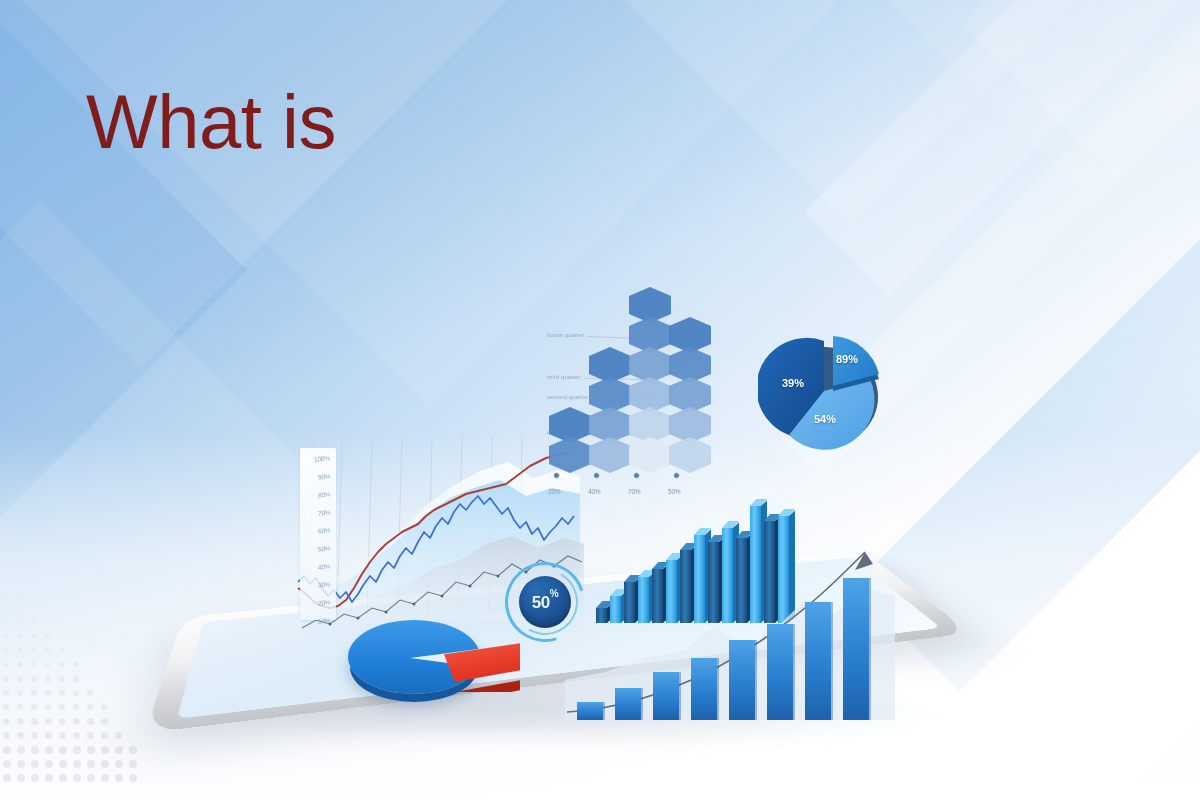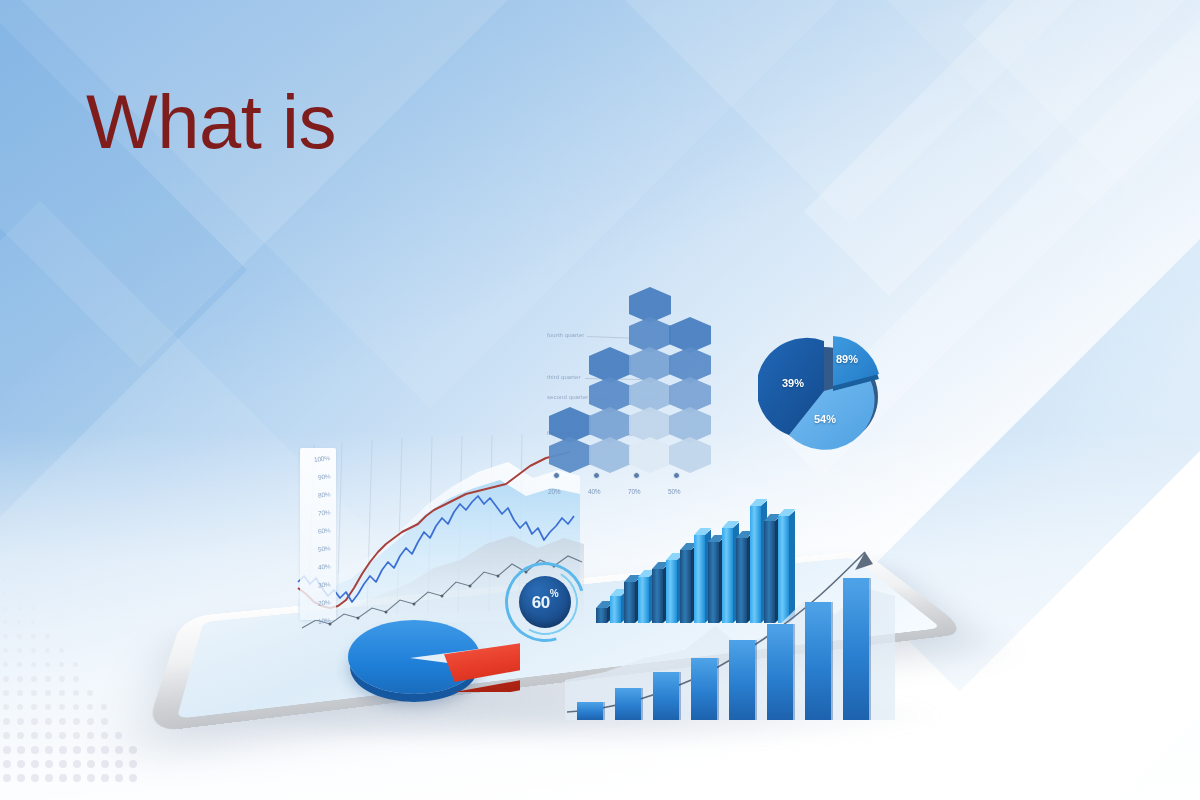--- a/index.html
+++ b/index.html
@@ -755,21 +755,21 @@
       <div class="gbar" style="left:164px; width:26px; height:80px;"></div>
       <div class="gbar" style="left:202px; width:26px; height:96px;"></div>
       <div class="gbar" style="left:240px; width:26px; height:118px;"></div>
       <div class="gbar" style="left:278px; width:26px; height:142px;"></div>
     </div>
 
     <div class="gauge">
       <div class="ring-outer"></div>
       <div class="ring-mid"></div>
       <div class="core">
-        <b><span>60</span><sup>%</sup></b>
+        <b><span>50</span><sup>%</sup></b>
       </div>
     </div>
 
     <div class="pieflat">
       <div class="blue-disc"></div>
       <div class="notch"></div>
       <div class="red">
         <div class="redside"></div>
         <div class="redtop"></div>
       </div>

